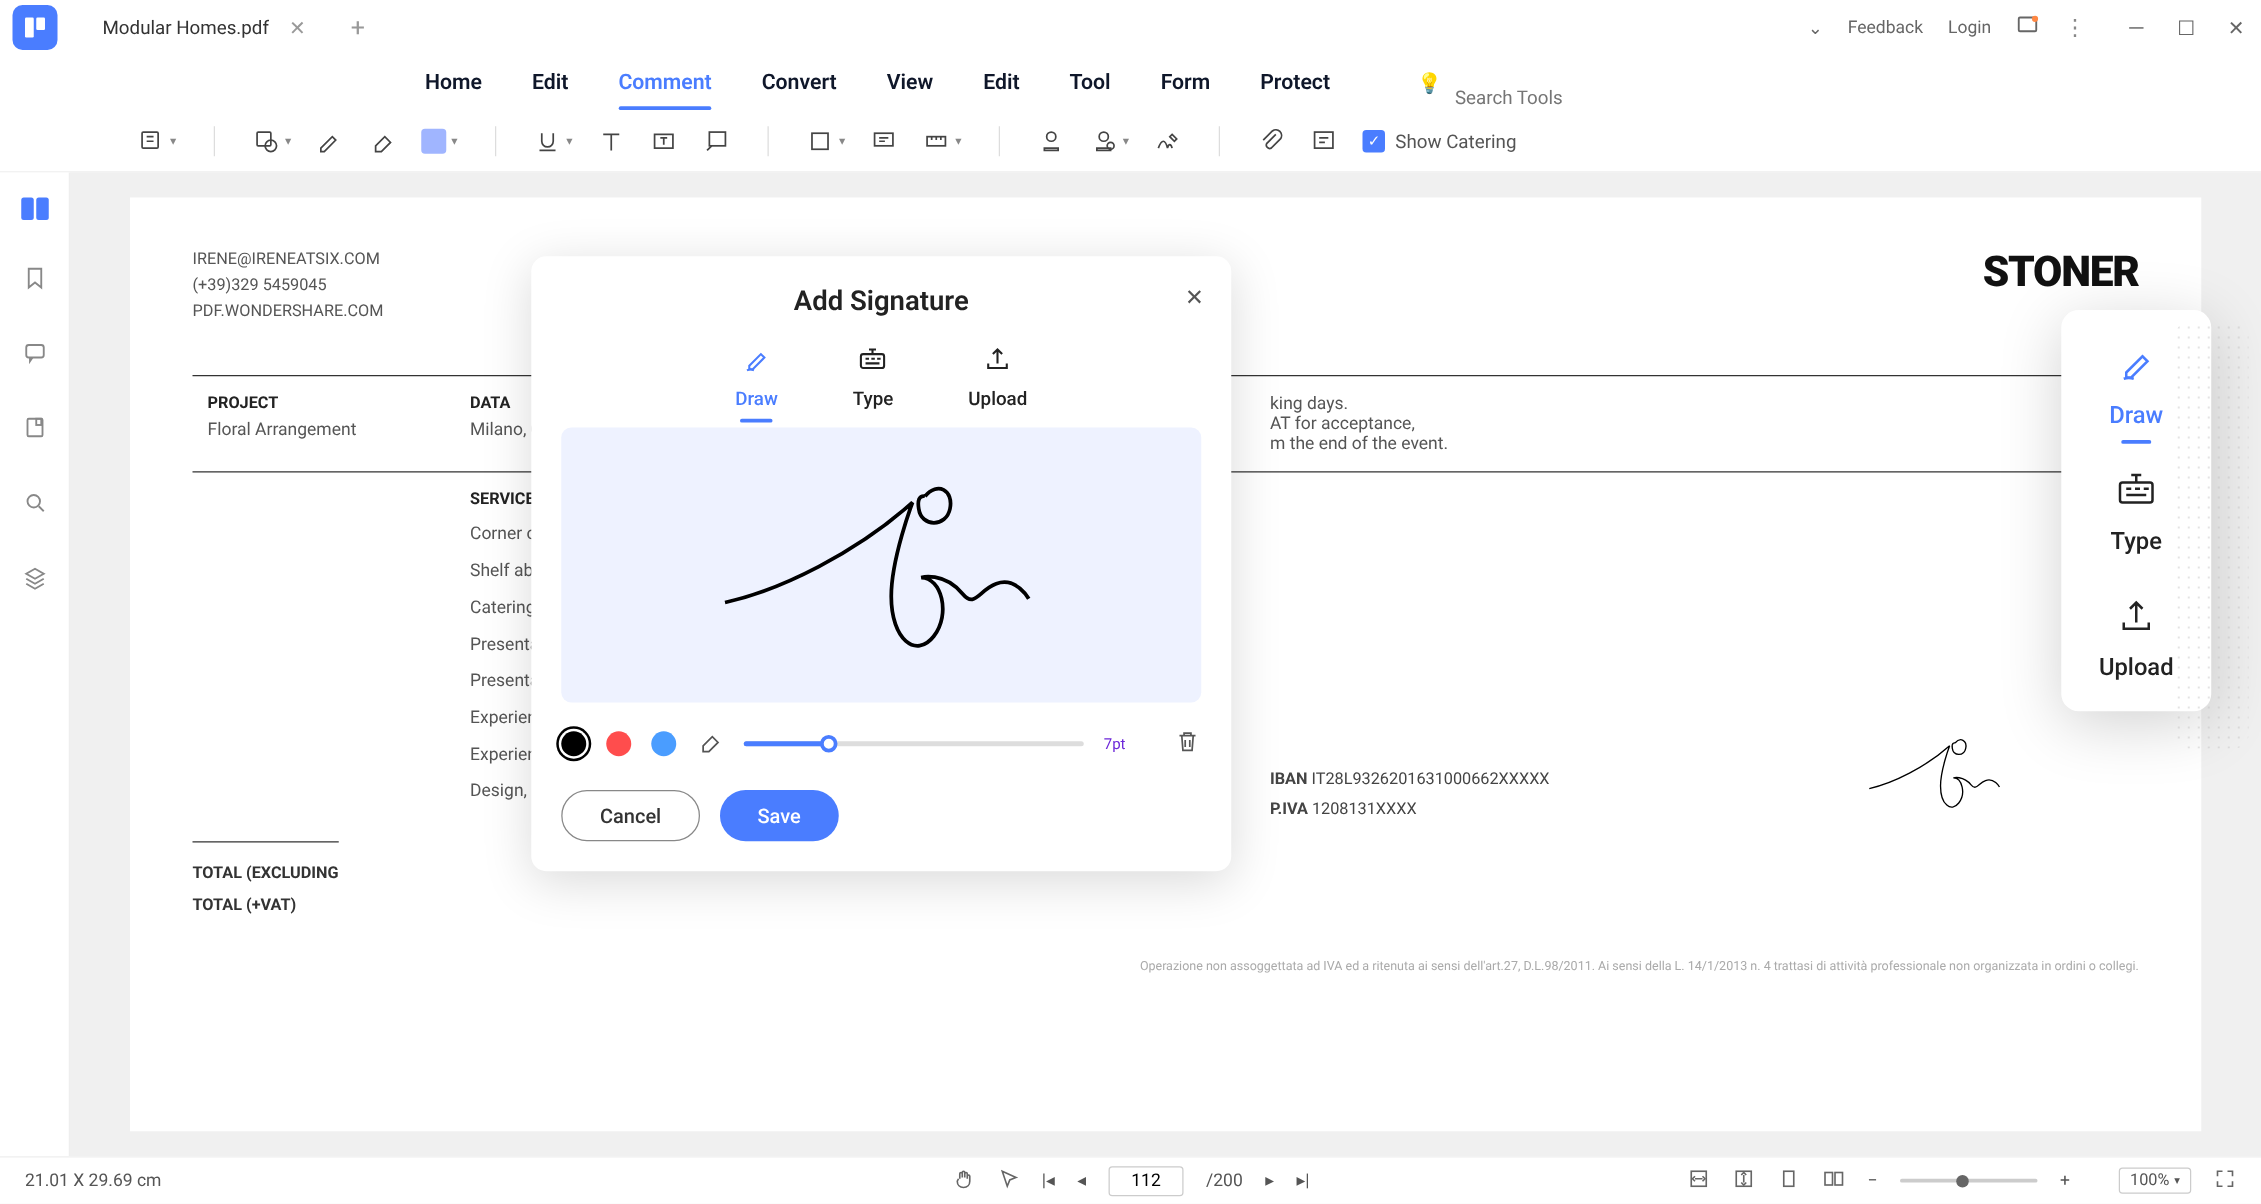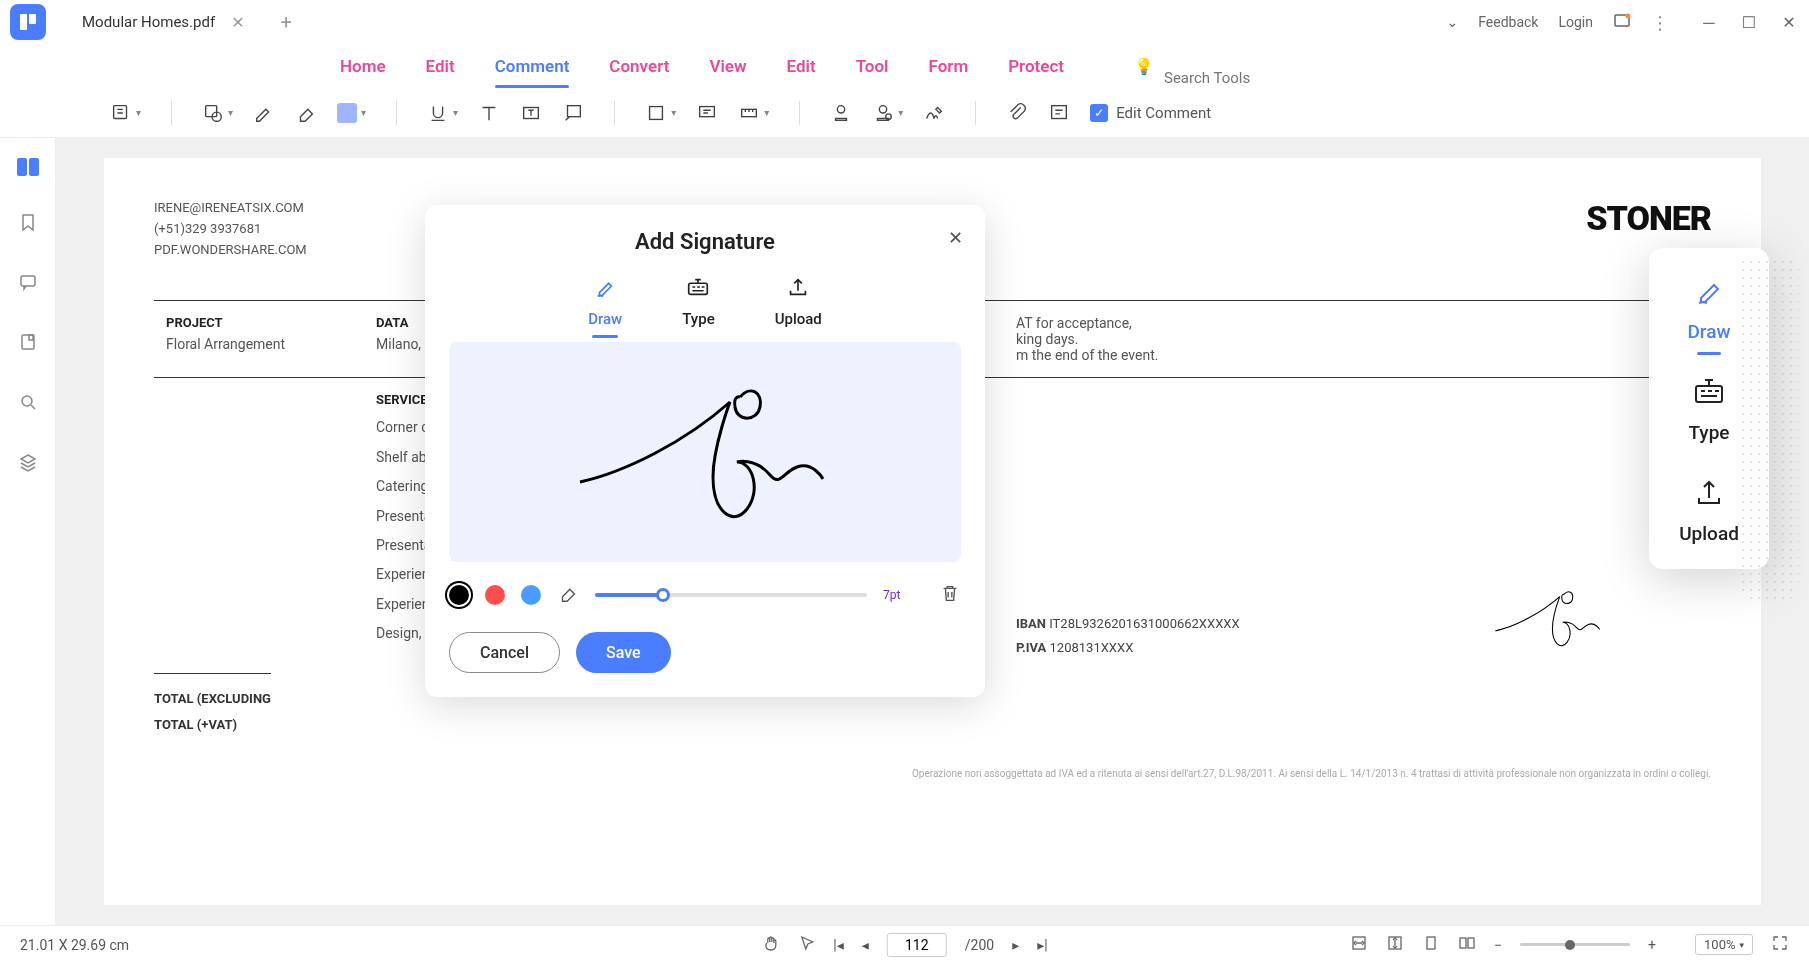--- a/index.html
+++ b/index.html
@@ -14,21 +14,21 @@
 .new-tab { margin-left: 20px; color: #999; font-size: 20px; cursor: pointer; }
 .title-spacer { flex: 1; }
 .title-right { display: flex; align-items: center; gap: 20px; }
 .title-right span { color: #666; font-size: 14px; cursor: pointer; }
 .chevron-icon { color: #888; }
 .win-btns { display: flex; gap: 20px; margin-left: 10px; }
 .win-btn { width: 20px; height: 20px; display: flex; align-items: center; justify-content: center; color: #666; cursor: pointer; }
 
 
 .menu-bar { height: 44px; background: #fff; display: flex; align-items: center; padding: 0 0 0 340px; gap: 40px; }
-.menu-item { font-size: 17px; font-weight: 600; color: #ec4899; cursor: pointer; padding: 8px 0; position: relative; }
+.menu-item { font-size: 17px; font-weight: 600; color: #0f172a; cursor: pointer; padding: 8px 0; position: relative; }
 .menu-item.active { color: #4a7dff; }
 .menu-item.active::after { content: ""; position: absolute; bottom: -4px; left: 0; right: 0; height: 3px; background: #4a7dff; border-radius: 2px; }
 .search-tools { display: flex; align-items: center; gap: 10px; margin-left: 30px; }
 .search-tools input { border: none; outline: none; font-size: 15px; color: #999; width: 140px; margin-top: 24px; }
 .bulb { color: #aaa; }
 
 
 .toolbar { height: 50px; background: #fff; display: flex; align-items: center; padding: 0 0 0 110px; gap: 30px; border-bottom: 1px solid #eee; }
 .tool-group { display: flex; align-items: center; gap: 20px; }
 .tool-btn { display: flex; align-items: center; gap: 4px; cursor: pointer; color: #444; }
@@ -276,21 +276,21 @@
         </svg>
       </div>
     <div class="tool-btn">
         <svg viewBox="0 0 24 24">
           <rect x="4" y="4" width="16" height="14"></rect>
           <path d="M8 9h8M8 13h5"></path>
         </svg>
       </div>
     <div class="show-comment">
       <div class="checkbox">✓</div>
-      <span>Edit Comment</span>
+      <span>Show Catering</span>
     </div>
   </div>
 </div>
 
 <div class="main">
   <div class="left-sidebar">
     <div class="side-btn">
         <div class="side-thumb">
           <div></div>
           <div></div>
@@ -315,21 +315,21 @@
           <path d="M10 3l7 4-7 4-7-4 7-4zM3 11l7 4 7-4M3 15l7 4 7-4"></path>
         </svg></div>
   </div>
 
   <div class="doc-area">
     <div class="doc-page">
       <div class="doc-header">
         <div>
           <div class="doc-header-left">
             <div>IRENE@IRENEATSIX.COM</div>
-            <div>(+51)329 3937681</div>
+            <div>(+39)329 5459045</div>
             <div>PDF.WONDERSHARE.COM</div>
           </div>
         </div>
         <div style="margin-left:-600px;margin-top:10px;">
           <div class="doc-header-mid">
             <div>VIA PDF.9</div>
             <div>2022 MILANO,ITALY</div>
           </div>
         </div>
         <div class="doc-logo">STONER</div>
@@ -338,22 +338,22 @@
       <div class="doc-row">
         <div class="col1">
           <div class="label">PROJECT</div>
           <div class="value">Floral Arrangement</div>
         </div>
         <div class="col2">
           <div class="label">DATA</div>
           <div class="value">Milano, 06.19.2022</div>
         </div>
         <div class="col3">
+          <div class="value">king days.</div>
           <div class="value">AT for acceptance,</div>
-          <div class="value">king days.</div>
           <div class="value">m the end of the event.</div>
         </div>
       </div>
 
       <div class="doc-row" style="border-top:1px solid #333;">
         <div class="col1"></div>
         <div class="col2">
           <div class="label">SERVICES</div>
           <div class="services-list">
             <div>Corner coffee table:</div>

